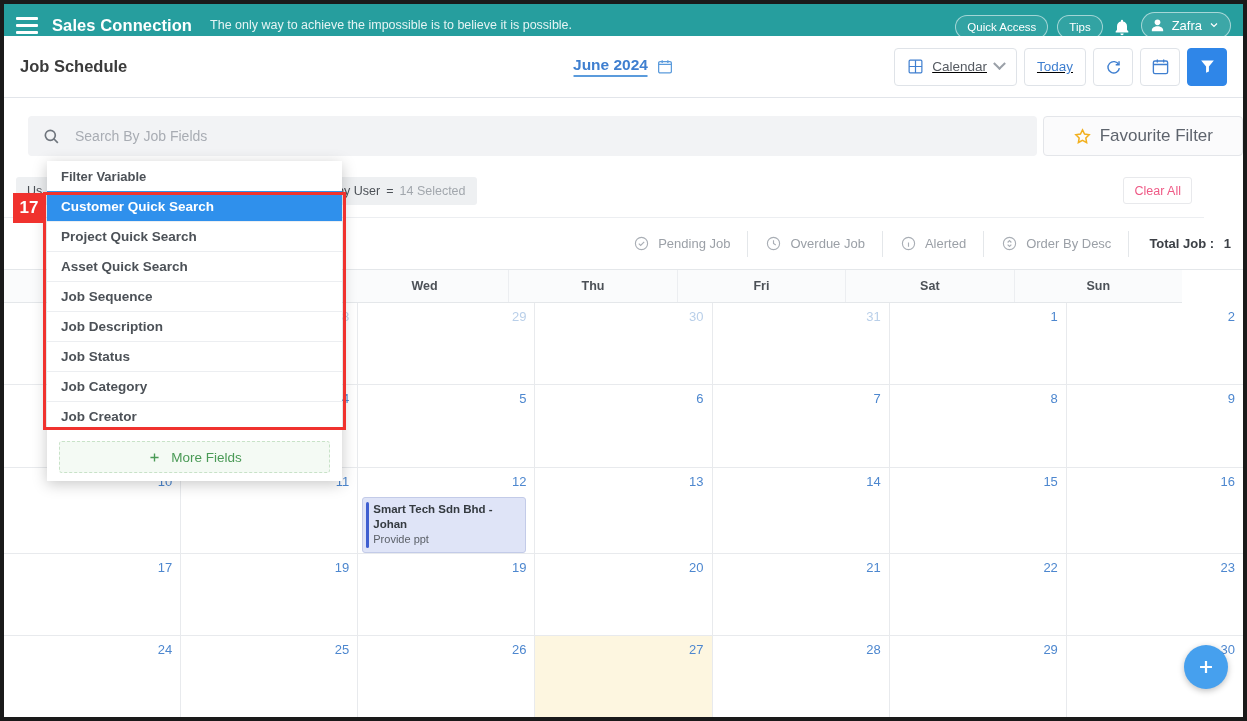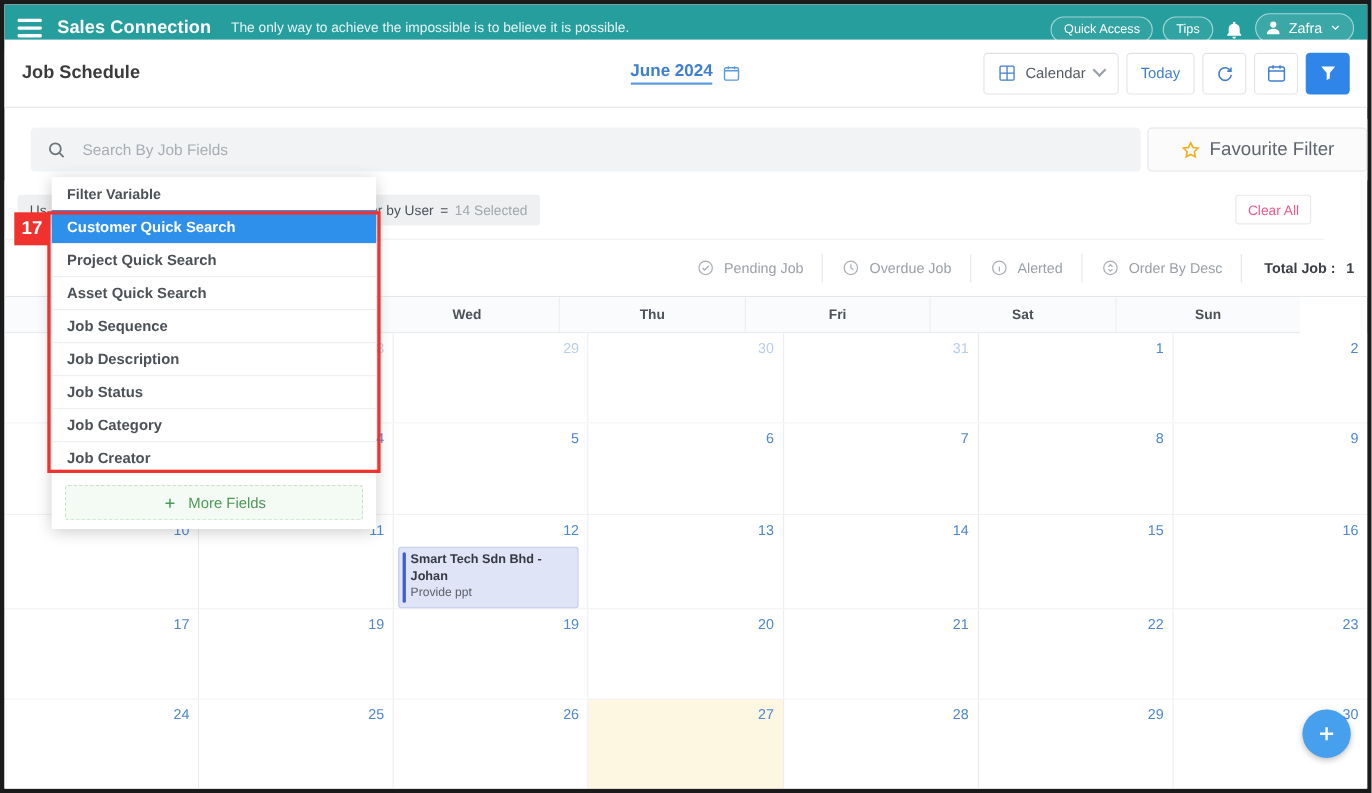--- a/index.html
+++ b/index.html
@@ -69,21 +69,21 @@
   }
   .page-title { font-size: 16.5px; font-weight: bold; color: #3b3b3b; }
   .monthsel {
     position: absolute; left: 50%; transform: translateX(-50%);
     display: flex; align-items: center; gap: 9px; cursor: pointer;
   }
   .monthsel .mlabel {
     color: #3f7fd0; font-size: 15.5px; font-weight: bold;
     border-bottom: 2px solid #5b9bdc; padding-bottom: 1px;
   }
-  .hdr-right { margin-left: auto; display: flex; align-items: center; gap: 7px; }
+  .hdr-right { margin-left: auto; display: flex; align-items: center; gap: 7px; text-decoration: underline; }
   .btn {
     height: 38px; border: 1px solid #dfe3e8; border-radius: 4px;
     background: #fff; display: flex; align-items: center; justify-content: center;
     gap: 8px; padding: 0 12px; cursor: pointer; color: #3f7fd0; font-size: 13.5px;
   }
   .btn.icon-only { width: 40px; padding: 0; }
   .btn.primary { background: #2f86e8; border-color: #2f86e8; }
   .calendar-btn .cal-txt { color: #555a61; font-size: 13.5px; }
   .chev { width: 9px; height: 9px; border-right: 2px solid #9aa0a8; border-bottom: 2px solid #9aa0a8;
           transform: rotate(45deg) translate(-2px,-2px); }
@@ -104,21 +104,21 @@
     height: 40px; border: 1px solid #e4e6ea; border-radius: 4px; background: #fbfbfc;
     display: flex; align-items: center; gap: 8px; padding: 0 29px; cursor: pointer;
     color: #5e646d; font-size: 17px; white-space: nowrap;
   }
 
   
   .chiprow {
     position: absolute; left: 0; top: 160px;
     width: 1200px; height: 54px;
     background: #ffffff; border-bottom: 1px solid #eceef1;
-    display: flex; align-items: center; padding: 0 12px; gap: 23px;
+    display: flex; align-items: center; padding: 0 12px; gap: 9px;
   }
   .chip {
     height: 28px; background: #eef0f2; border-radius: 3px;
     display: flex; align-items: center; gap: 6px; padding: 0 11px;
     font-size: 12.5px; color: #4c5157; white-space: nowrap; cursor: pointer;
   }
   .chip .val { color: #a2a7ad; }
   .clear-all {
     margin-left: auto; height: 27px; border: 1px solid #e8e9ec; border-radius: 3px;
     background: #fff; color: #ef5a86; font-size: 12.5px; padding: 0 10px;

